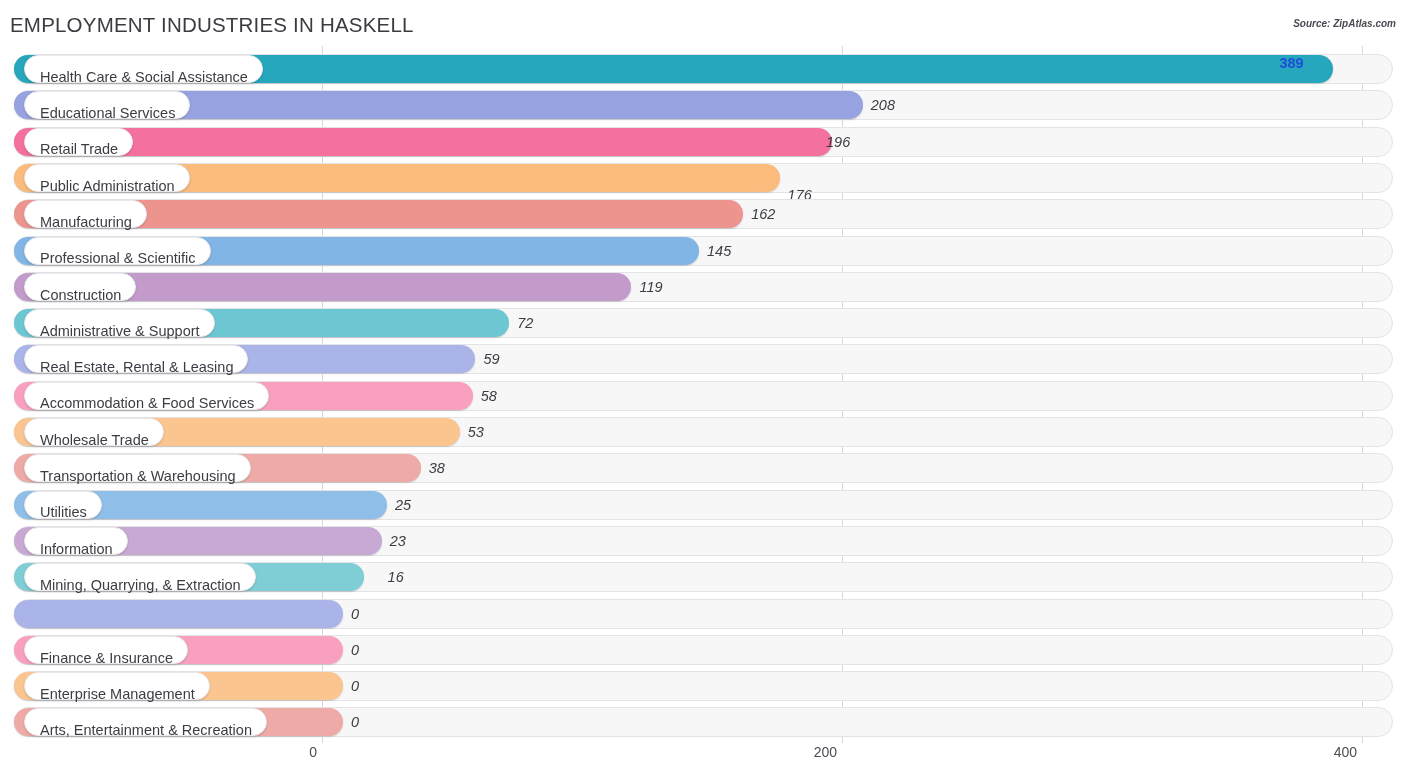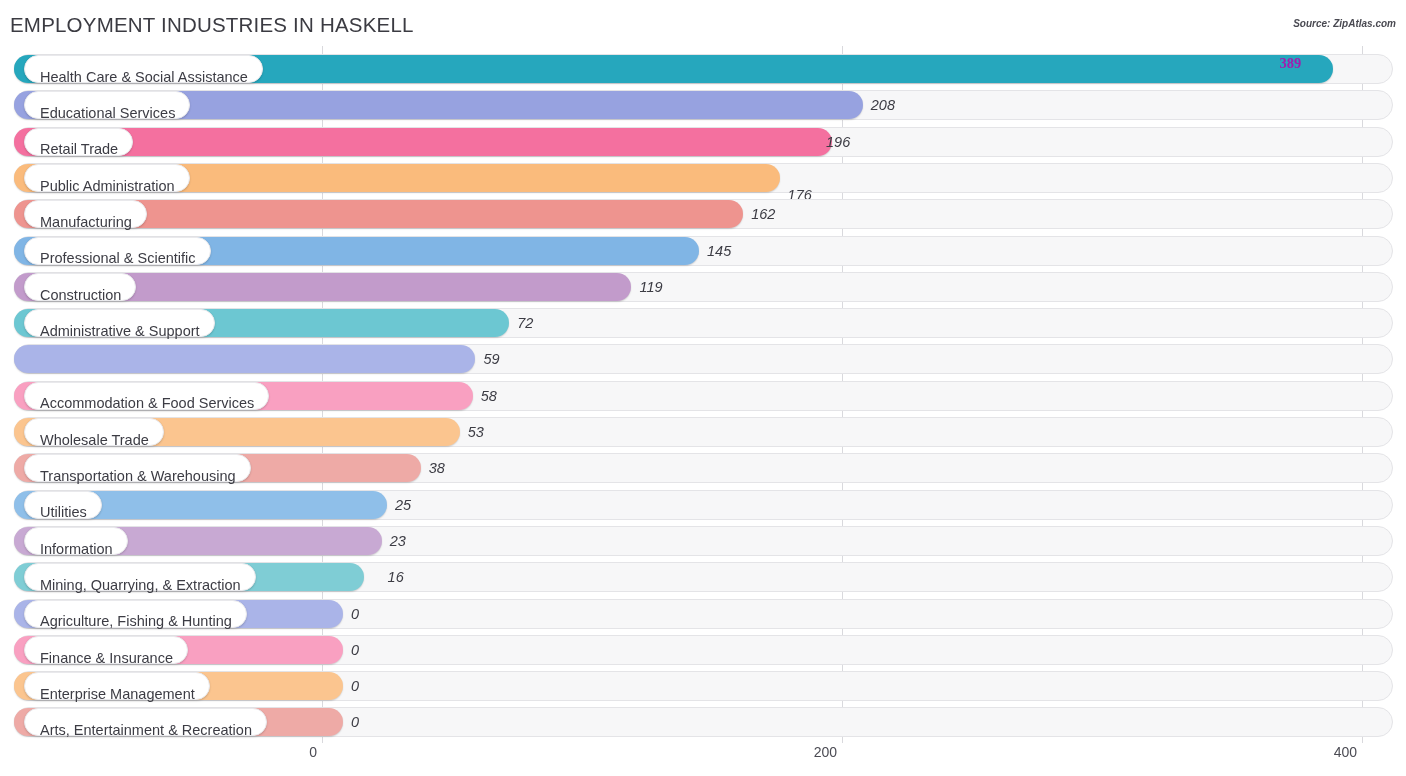--- a/index.html
+++ b/index.html
@@ -120,23 +120,22 @@
     font-style: italic;
   }
   .value-in {
     position: absolute;
     top: 1px;
     height: 16px;
     display: flex;
     align-items: center;
     font-size: 14.5px;
     font-weight: bold;
-    color: #a21caf;
-    white-space: nowrap;
-    font-family: Liberation Serif, serif;
+    color: #1d4ed8;
+    white-space: nowrap;
   }
 
   
   #axis {
     position: absolute;
     left: 0;
     top: 738px;
     width: 1406px;
     height: 38px;
   }
@@ -221,20 +220,23 @@
       <div class="track"></div>
       <div class="bar" style="width: 495.2px; background: rgb(108, 199, 210);"></div>
       <div class="label-pill">
         <span class="label-text">Administrative &amp; Support</span>
       </div>
       <div class="value-out" style="left: 517.2px;">72</div>
     </div>
     <div class="row" style="top: 298.4px;">
       <div class="track"></div>
       <div class="bar" style="width: 461.4px; background: rgb(170, 180, 232);"></div>
+      <div class="label-pill">
+        <span class="label-text">Real Estate, Rental &amp; Leasing</span>
+      </div>
       <div class="value-out" style="left: 483.4px;">59</div>
     </div>
     <div class="row" style="top: 334.7px;">
       <div class="track"></div>
       <div class="bar" style="width: 458.8px; background: rgb(249, 160, 193);"></div>
       <div class="label-pill">
         <span class="label-text">Accommodation &amp; Food Services</span>
       </div>
       <div class="value-out" style="left: 480.8px;">58</div>
     </div>
@@ -274,23 +276,20 @@
       <div class="track"></div>
       <div class="bar" style="width: 349.6px; background: rgb(127, 205, 213);"></div>
       <div class="label-pill">
         <span class="label-text">Mining, Quarrying, &amp; Extraction</span>
       </div>
       <div class="value-out" style="left: 371.6px; margin-left: 16px;">16</div>
     </div>
     <div class="row" style="top: 552.5px;">
       <div class="track"></div>
       <div class="bar" style="width: 329px; background: rgb(170, 180, 232);"></div>
-      <div class="label-pill">
-        <span class="label-text">Agriculture, Fishing &amp; Hunting</span>
-      </div>
       <div class="value-out" style="left: 351px;">0</div>
     </div>
     <div class="row" style="top: 588.8px;">
       <div class="track"></div>
       <div class="bar" style="width: 329px; background: rgb(249, 160, 193);"></div>
       <div class="label-pill">
         <span class="label-text">Finance &amp; Insurance</span>
       </div>
       <div class="value-out" style="left: 351px;">0</div>
     </div>

